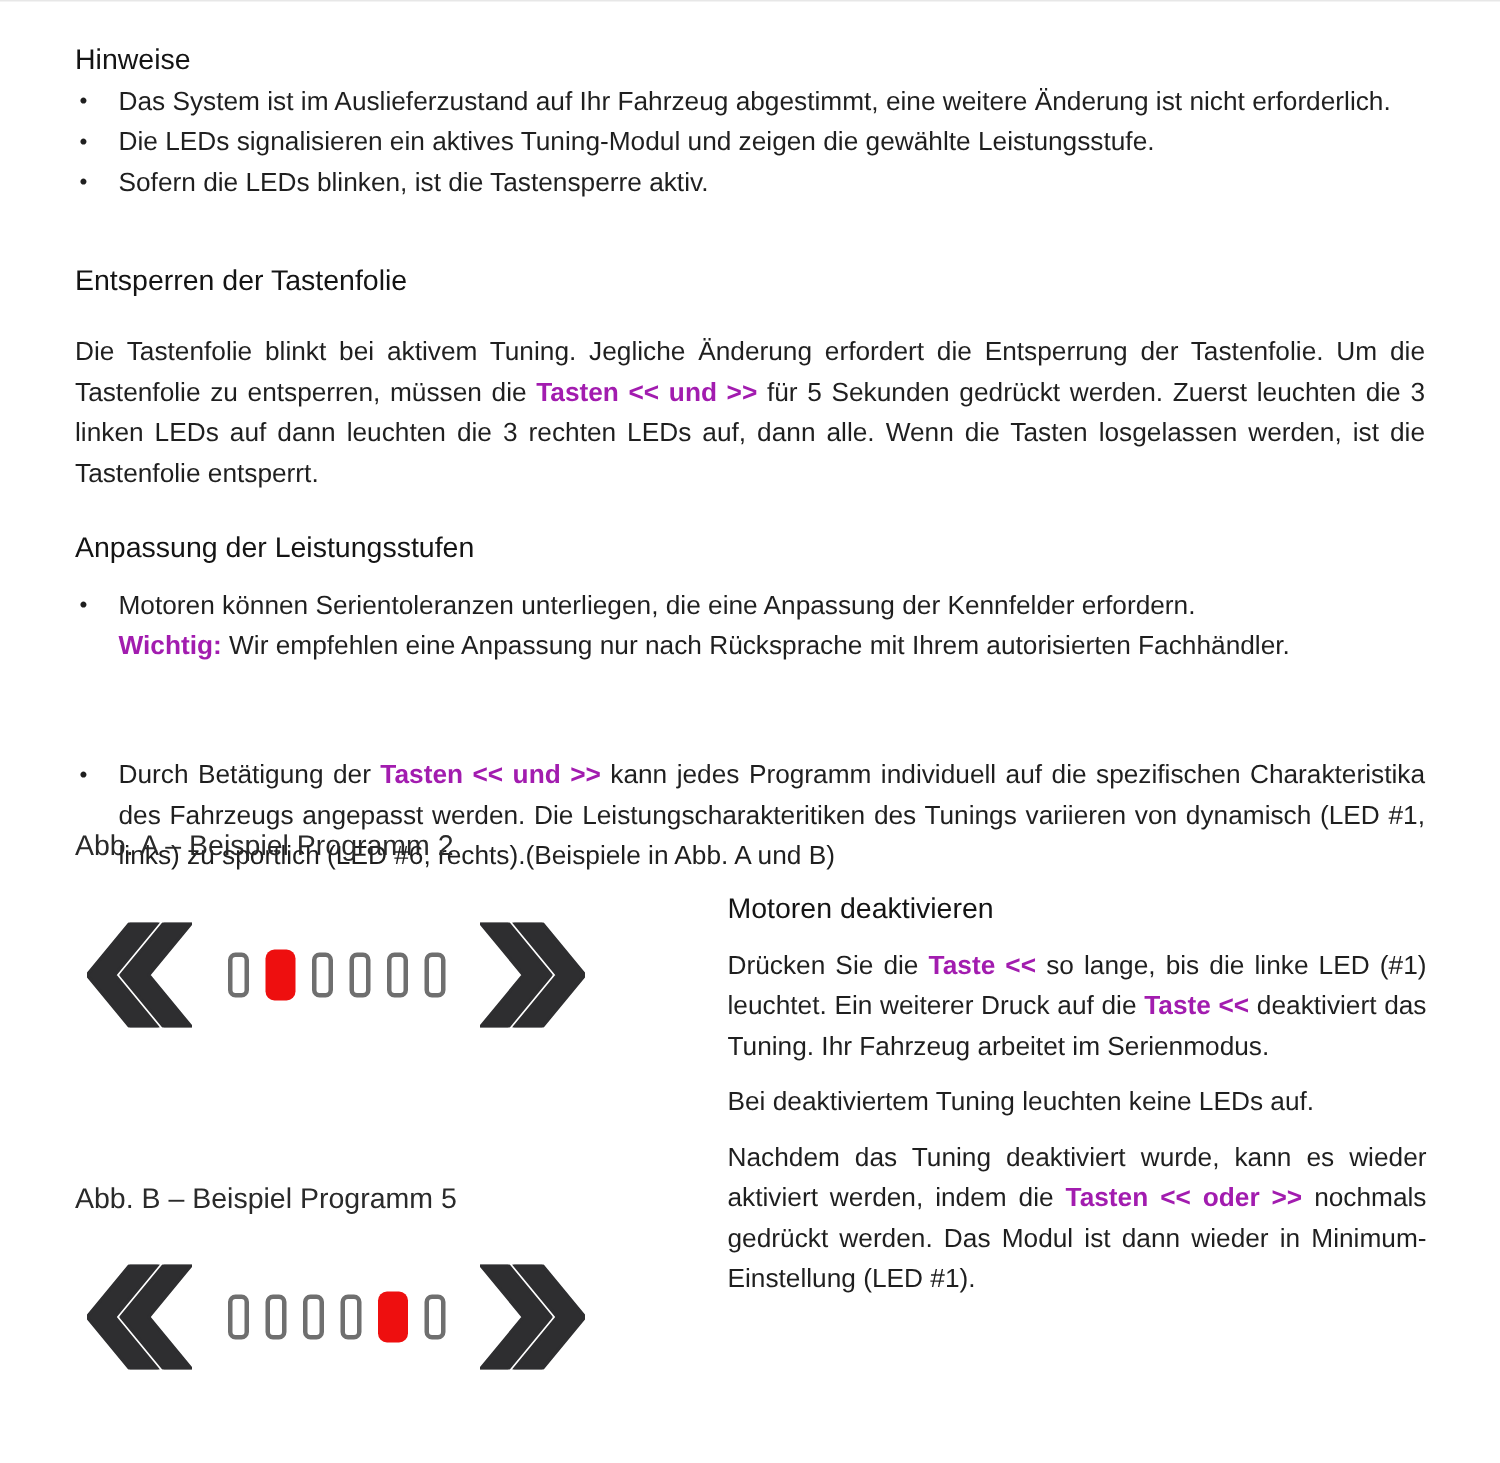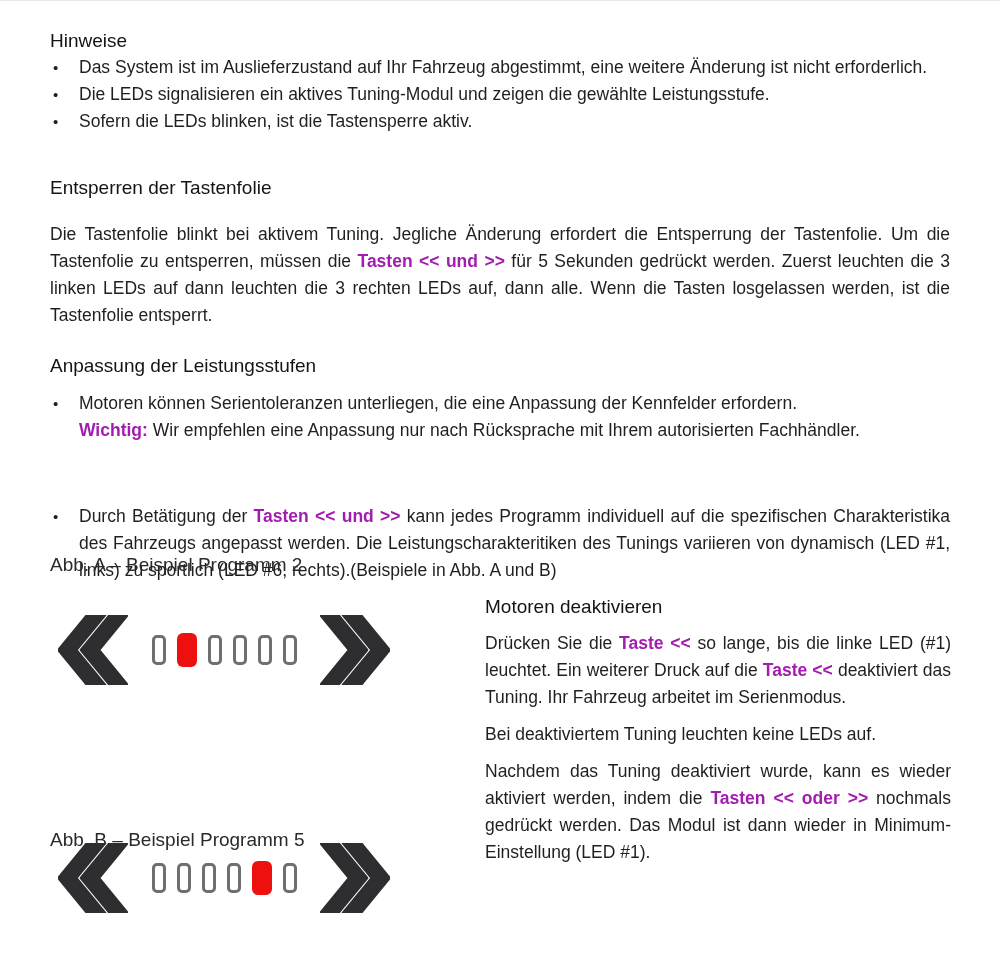--- a/index.html
+++ b/index.html
@@ -32,21 +32,21 @@
   .bullet-dot{position:absolute;left:3px;top:0;font-size:15px;}
 
   #hinweise-title{left:50px;top:30px;}
   #hinweise-list{left:50px;top:54px;width:900px;}
   #entsperren-title{left:50px;top:177px;}
   #entsperren-para{left:50px;top:221px;width:900px;}
   #anpassung-title{left:50px;top:355px;}
   #anpassung-b1{left:50px;top:390px;width:900px;}
   #anpassung-b2{left:50px;top:449px;width:900px;}
   #abb-a-label{left:50px;top:553px;}
-  #abb-b-label{left:50px;top:828px;}
+  #abb-b-label{left:50px;top:788px;}
 
   .figure{left:58px;width:332px;height:72px;display:flex;align-items:center;justify-content:space-between;}
   #fig-a{top:614px;}
   #fig-b{top:842px;}
   .chev{width:70px;height:70px;color:var(--chevron);flex:0 0 auto;display:block;}
   .led-row{display:flex;align-items:center;gap:11px;}
   .led{width:14px;height:30px;border:3.5px solid var(--led-outline);border-radius:5px;background:#fff;}
   .led[data-on="true"]{width:20px;height:34px;border:none;border-radius:6px;background:var(--led-red);}
 
   .right-col{left:485px;top:596px;width:466px;}

